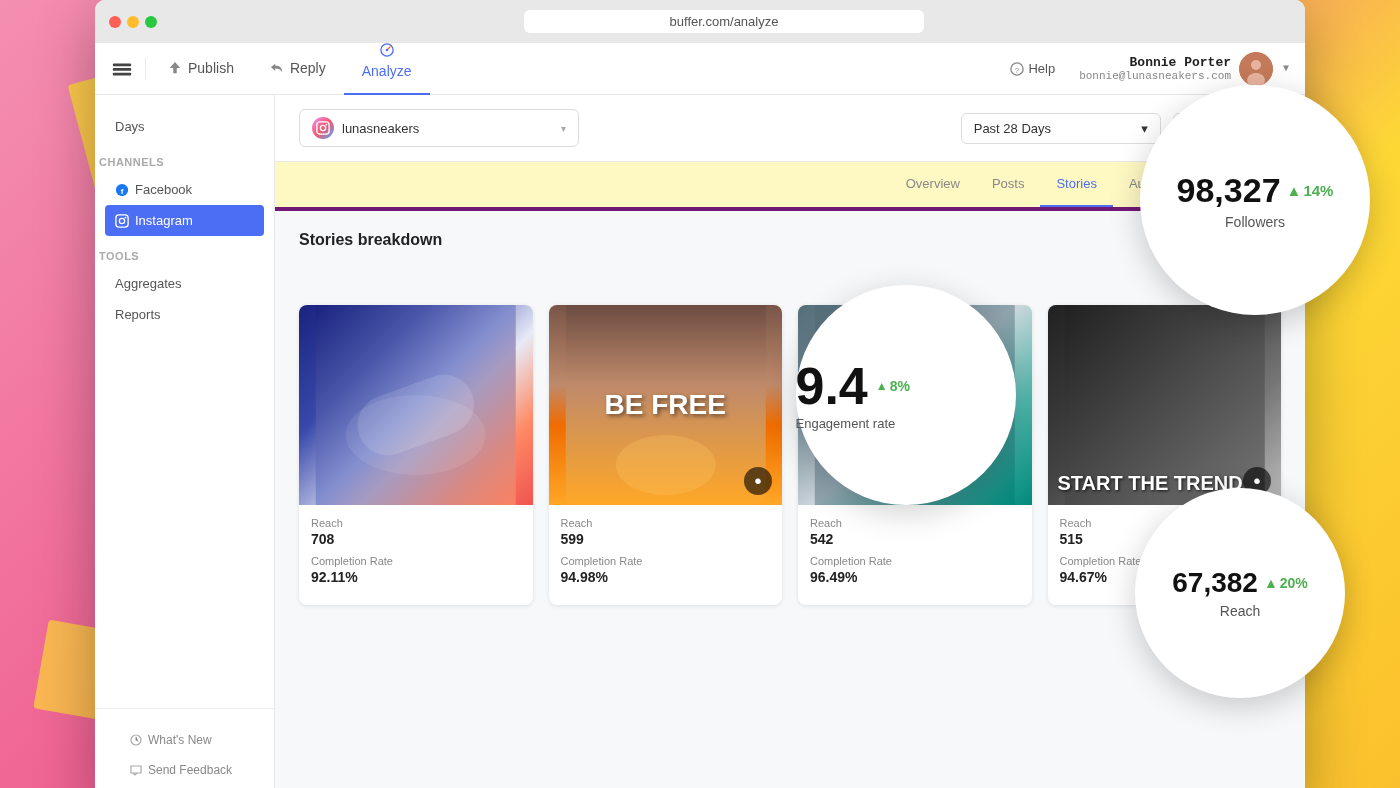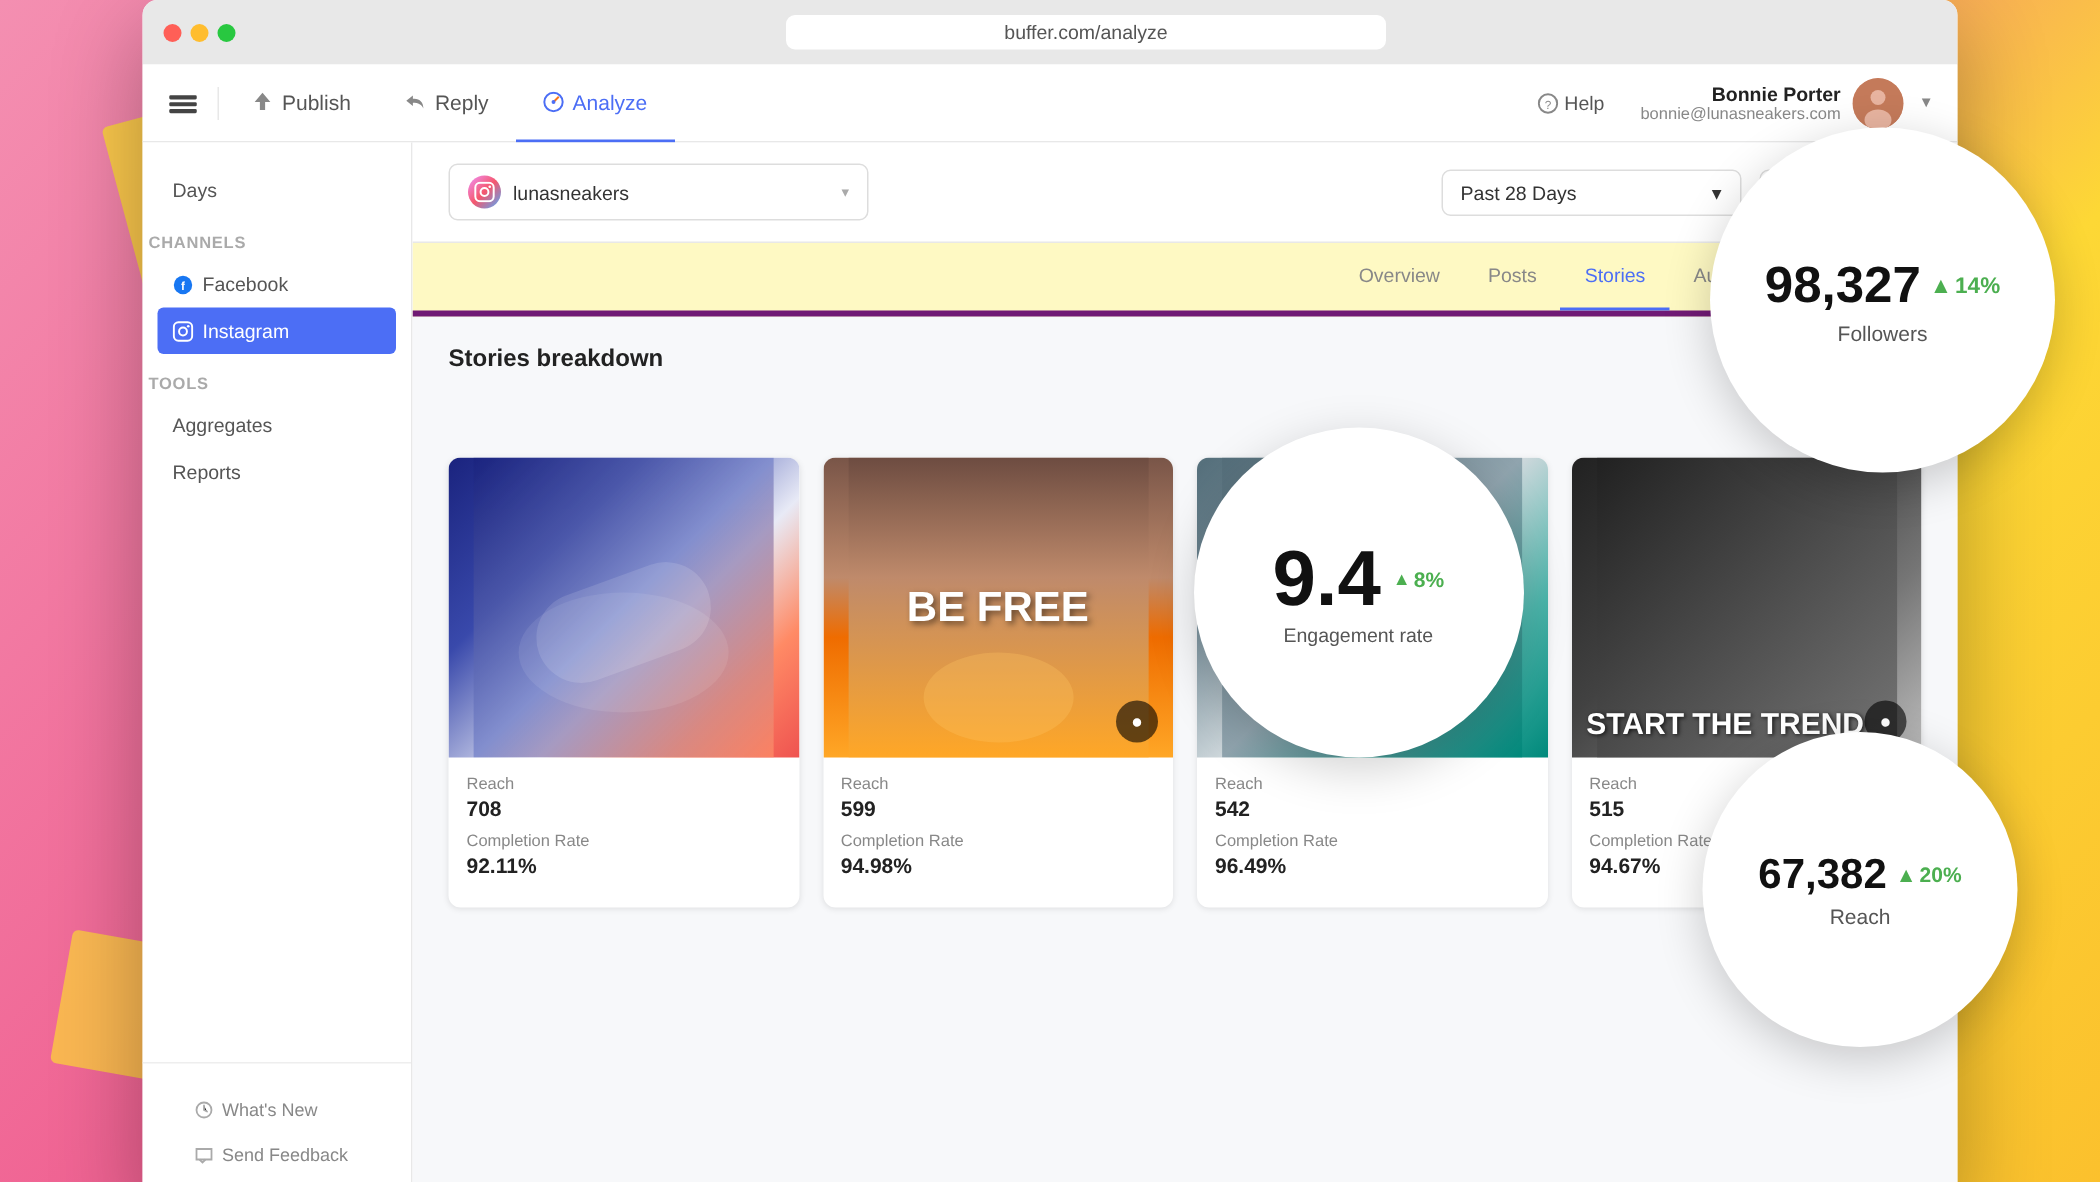--- a/index.html
+++ b/index.html
@@ -94,29 +94,31 @@
       height: 52px;
       font-size: 14px;
       color: #555;
       cursor: pointer;
       border-bottom: 2px solid transparent;
       text-decoration: none;
     }
     .nav-item.active {
       color: #4c6ef5;
       border-bottom: 2px solid #4c6ef5;
+      flex-direction: column;
     }
     .nav-spacer { flex: 1; }
     .nav-help {
       display: flex; align-items: center; gap: 4px;
       font-size: 13px; color: #555; padding: 0 12px; cursor: pointer;
     }
     .nav-user {
       display: flex; align-items: center; gap: 8px;
       padding: 0 0 0 12px;
+      font-family: Liberation Mono, monospace;
     }
     .nav-user-info { text-align: right; }
     .nav-user-name { font-size: 13px; font-weight: 600; color: #222; }
     .nav-user-email { font-size: 11px; color: #888; text-align: right; }
     .avatar {
       width: 34px; height: 34px; border-radius: 50%;
       background: linear-gradient(135deg, #e8b4a0, #c47a5a);
       overflow: hidden; display: flex; align-items: center; justify-content: center;
       font-size: 13px; color: #fff; font-weight: 600;
       position: relative;
@@ -283,21 +285,21 @@
     .circle-label { font-size: 13px; color: #555; margin-top: 4px; }
     .trend-up { color: #4caf50; font-size: 14px; font-weight: 700; display: flex; align-items: center; gap: 2px; }
     .trend-arrow { font-size: 12px; }
     
     .engagement-circle {
       position: absolute;
       width: 220px; height: 220px;
       background: #fff;
       border-radius: 50%;
       box-shadow: 0 8px 32px rgba(0,0,0,0.18);
-      display: flex; flex-direction: column; align-items: center; justify-content: center;
+      display: flex; flex-direction: column; align-items: flex-start; justify-content: center;
       z-index: 30;
       left: 50%;
       transform: translateX(-50%);
       top: 80px;
     }
     .engagement-number {
       font-size: 52px; font-weight: 800; color: #111;
       display: flex; align-items: center; gap: 8px;
       line-height: 1;
     }

